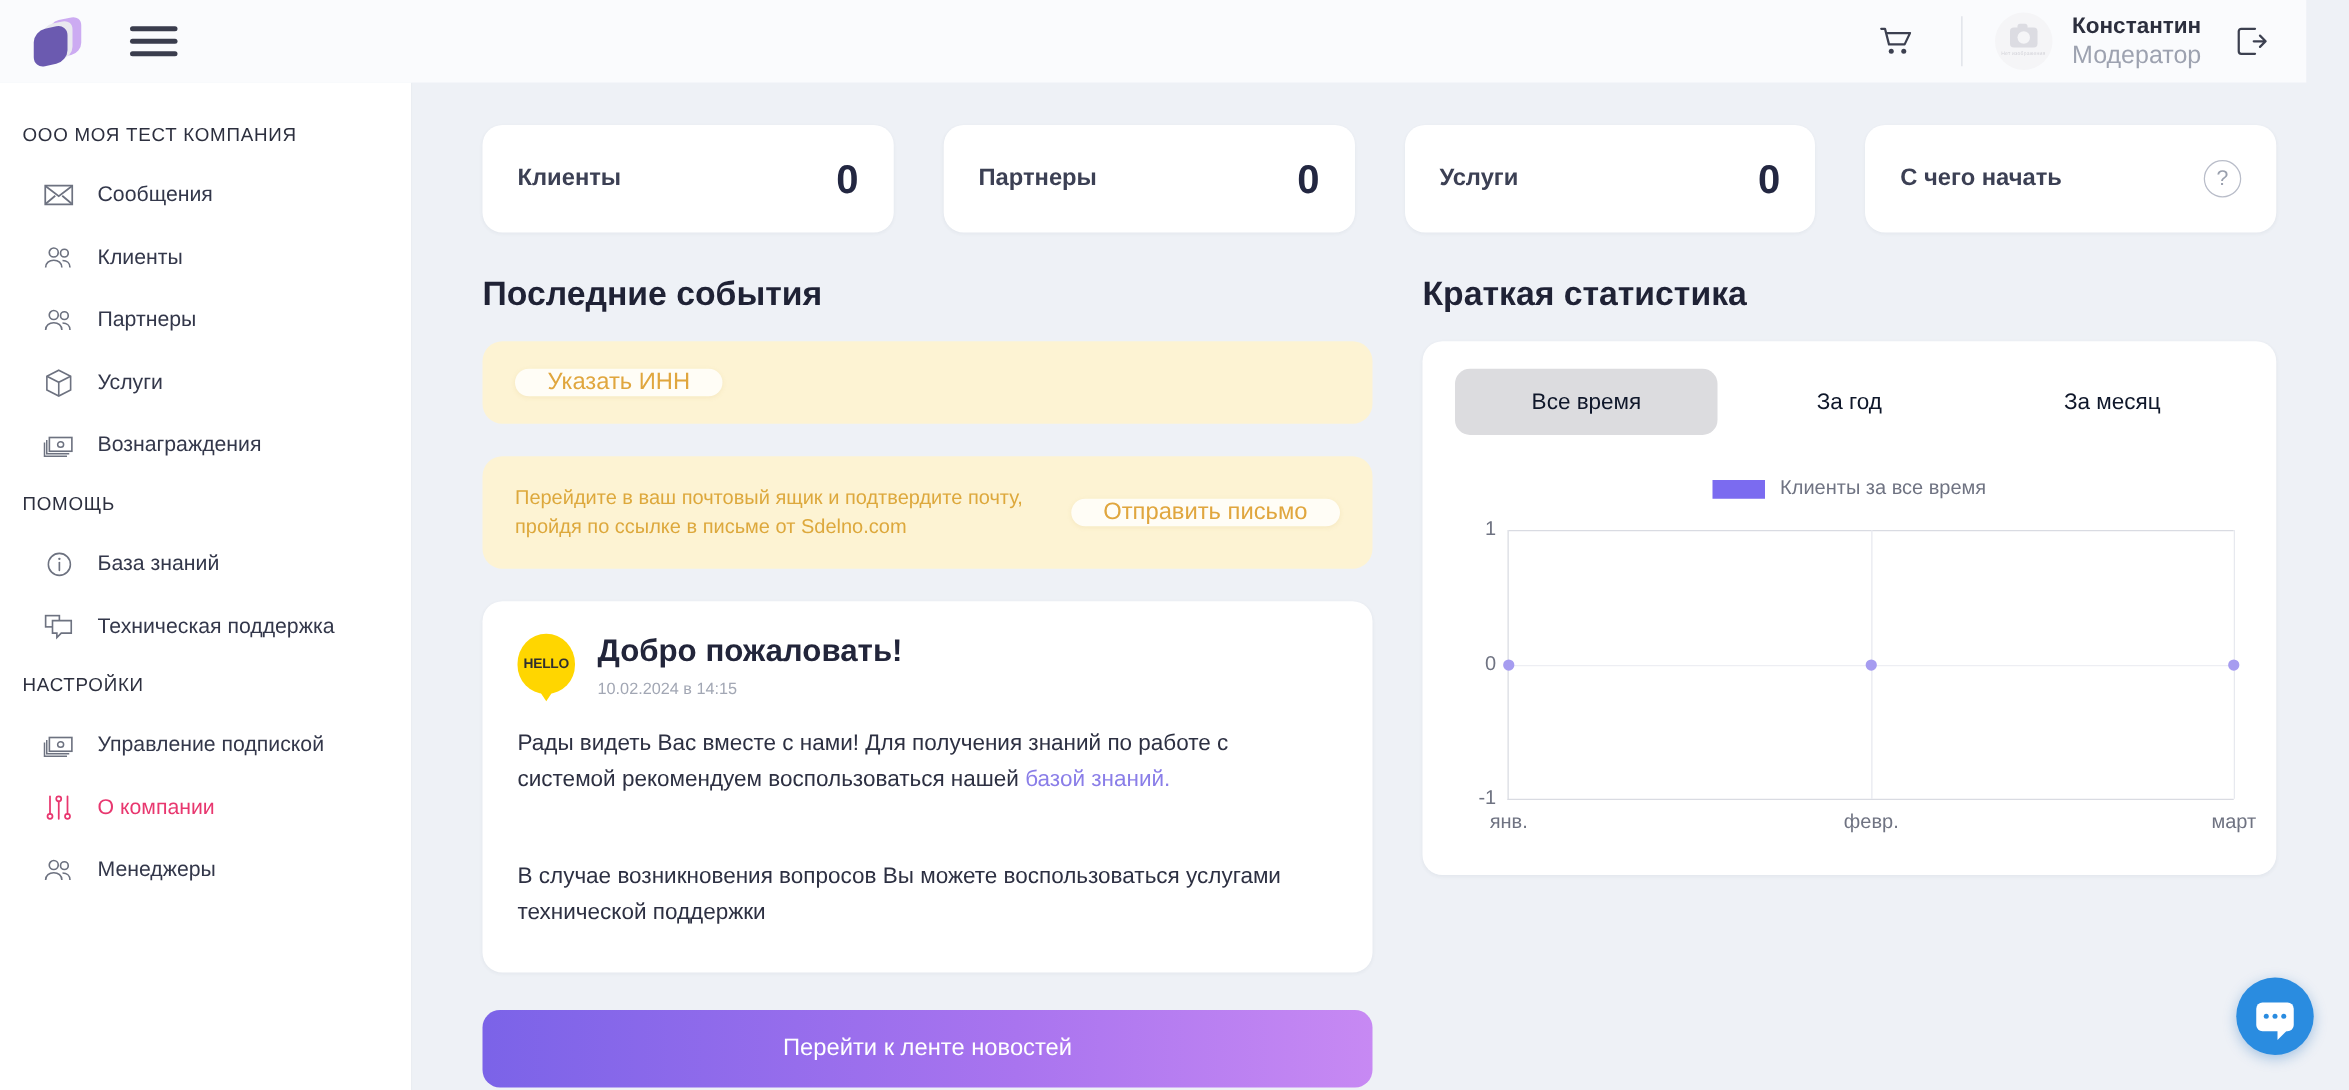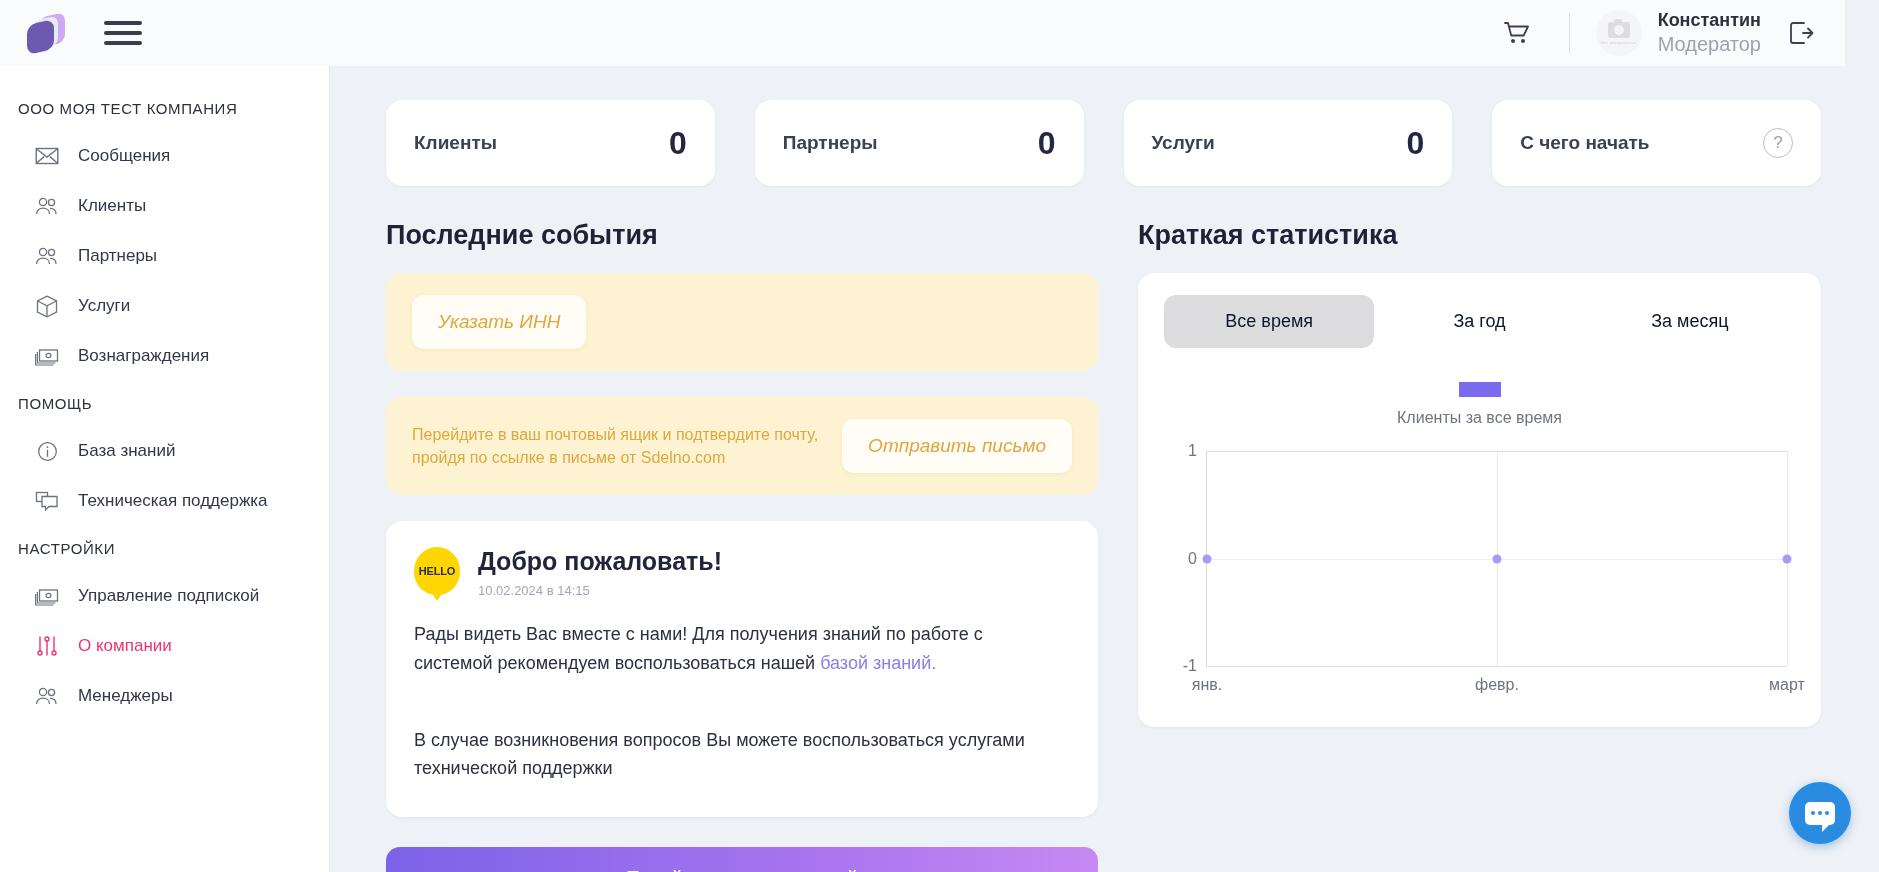--- a/index.html
+++ b/index.html
@@ -106,25 +106,24 @@
   .sec-title { font-size: 27px; font-weight: bold; color: #1f2235; margin-bottom: 22px; }
 
   .alert {
     background: #fdf3d3; border-radius: 16px; padding: 22px 26px;
     display: flex; align-items: center; justify-content: space-between;
     margin-bottom: 26px; gap: 20px;
   }
   .alert-text { color: #dda83c; font-size: 16px; line-height: 1.45; max-width: 490px; }
   .alert-btn {
     background: #fffdf6; border: none; border-radius: 12px;
-    color: #e0a63e; font-size: 19px; padding: 16px 26px;
+    color: #e0a63e; font-size: 19px; padding: 0 26px;
     cursor: pointer; white-space: nowrap;
     box-shadow: 0 1px 4px rgba(190,160,60,.12);
     font-family: "Liberation Sans", sans-serif;
-    font-style: italic;
   }
 
   .news-card {
     background: #fff; border-radius: 16px; padding: 26px 32px 34px 28px;
     box-shadow: 0 1px 3px rgba(40,50,80,.05);
   }
   .news-head { display: flex; gap: 18px; align-items: flex-start; }
   .hello-balloon {
     width: 46px; height: 48px; background: #ffd600; border-radius: 50% 50% 48% 48%;
     display: flex; align-items: center; justify-content: center; position: relative;
@@ -153,21 +152,21 @@
   .chart-panel {
     background: #fff; border-radius: 16px; padding: 22px 26px 30px 26px;
     box-shadow: 0 1px 3px rgba(40,50,80,.05);
   }
   .tabs { display: flex; gap: 0; }
   .tab {
     flex: 1; text-align: center; padding: 16px 0; border-radius: 12px;
     font-size: 18px; color: #0f172a; cursor: pointer;
   }
   .tab.active { background: #dcdcdf; }
-  .legend { display: flex; align-items: center; justify-content: center; gap: 12px; margin-top: 34px; flex-direction: column; }
+  .legend { display: flex; align-items: center; justify-content: center; gap: 12px; margin-top: 34px; }
   .legend-swatch { width: 42px; height: 15px; background: #7b6bf0; }
   .legend-label { font-size: 16px; color: #6f7382; }
   .plot { position: relative; height: 260px; margin: 10px 0 0 42px; }
   .plot-frame {
     position: absolute; left: 0; top: 14px; right: 8px; bottom: 30px;
     border-left: 1px solid #d9dbe2; border-bottom: 1px solid #d9dbe2;
   }
   .grid-v {
     position: absolute; top: 0; bottom: 0; width: 1px; background: #e7e9ef;
   }

